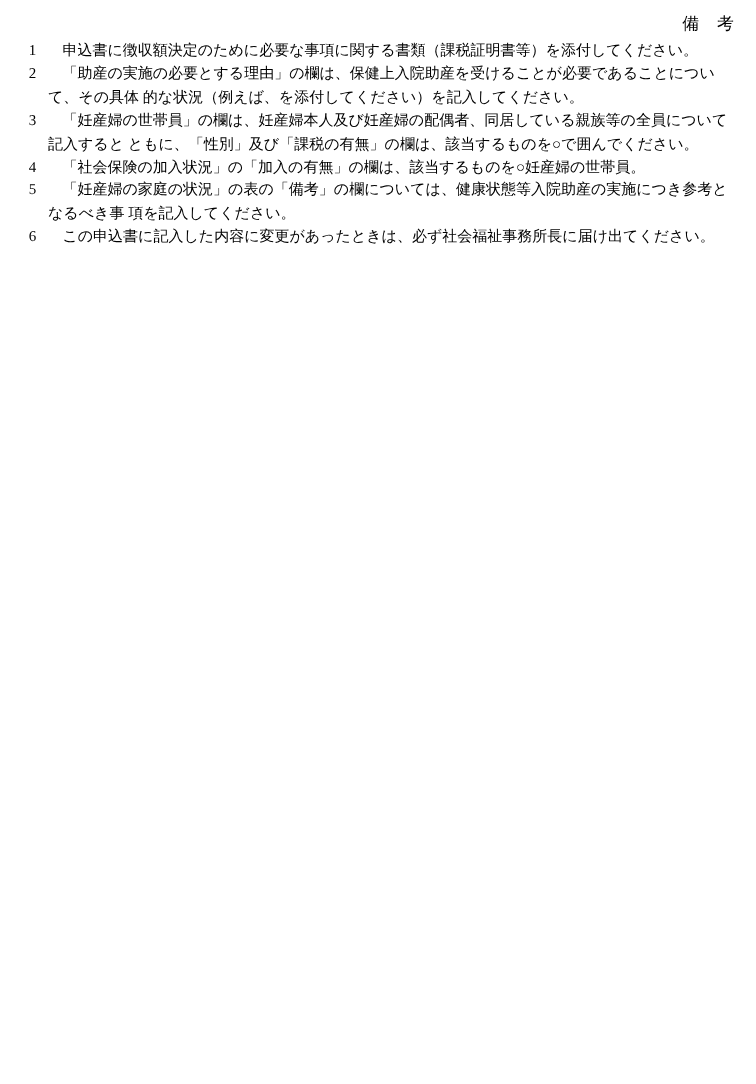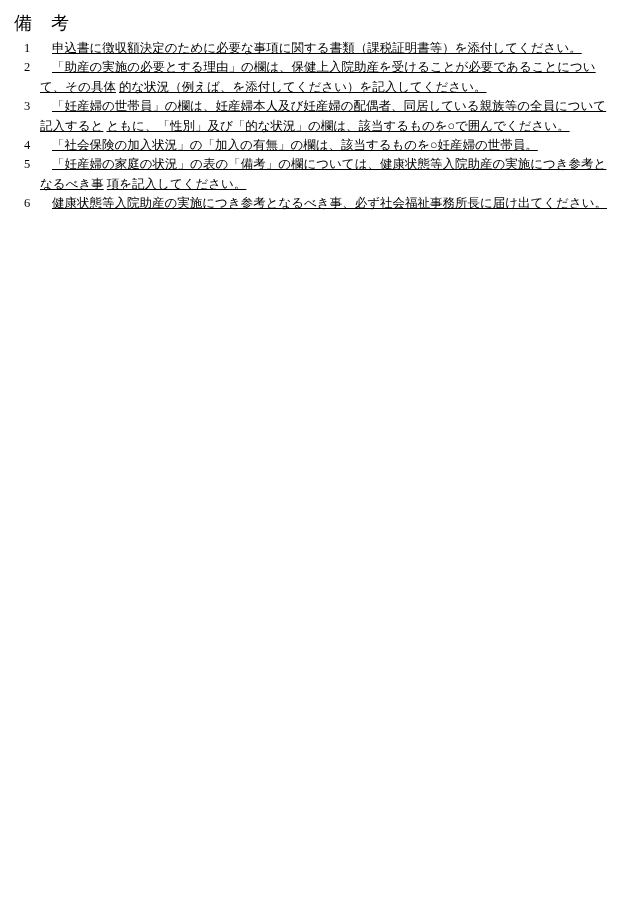--- a/index.html
+++ b/index.html
@@ -16,25 +16,26 @@
     overflow: hidden;
   }
   .page {
     position: relative;
     width: 630px;
     height: 903px;
     box-sizing: border-box;
     padding: 10px 18px 0 14px;
   }
   .doc-title {
-    font-size: 18px;
+    font-size: 14px;
     line-height: 1.5;
     letter-spacing: 0.5px;
     margin: 0 0 2px 0;
     white-space: pre;
+    text-align: right;
   }
   .lead {
     font-size: 12.5px;
     line-height: 1.55;
     margin: 0 0 1px 0;
     padding-left: 14px;
     white-space: pre-wrap;
   }
   .items {
     margin: 0;
@@ -53,21 +54,20 @@
     width: 26px;
     text-align: left;
     padding-left: 10px;
     box-sizing: border-box;
   }
   .item-body {
     flex: 1 1 auto;
   }
   .item-line {
     white-space: pre-wrap;
-    text-decoration: underline;
   }
   .item-line.indent {
     padding-left: 12px;
   }
 </style>
 </head>
 <body>
 
 <div class="page">
 
@@ -88,21 +88,21 @@
       <span class="item-body">
         <span class="item-line indent">「助産の実施の必要とする理由」の欄は、保健上入院助産を受けることが必要であることについて、その具体</span>
         <span class="item-line">的な状況（例えば、を添付してください）を記入してください。</span>
       </span>
     </li>
 
     <li class="item">
       <span class="item-num">3</span>
       <span class="item-body">
         <span class="item-line indent">「妊産婦の世帯員」の欄は、妊産婦本人及び妊産婦の配偶者、同居している親族等の全員について記入すると</span>
-        <span class="item-line">ともに、「性別」及び「的な状況」の欄は、該当するものを○で囲んでください。</span>
+        <span class="item-line">ともに、「性別」及び「課税の有無」の欄は、該当するものを○で囲んでください。</span>
       </span>
     </li>
 
     <li class="item">
       <span class="item-num">4</span>
       <span class="item-body">
         <span class="item-line indent">「社会保険の加入状況」の「加入の有無」の欄は、該当するものを○妊産婦の世帯員。</span>
       </span>
     </li>
 
@@ -110,19 +110,19 @@
       <span class="item-num">5</span>
       <span class="item-body">
         <span class="item-line indent">「妊産婦の家庭の状況」の表の「備考」の欄については、健康状態等入院助産の実施につき参考となるべき事</span>
         <span class="item-line">項を記入してください。</span>
       </span>
     </li>
 
     <li class="item">
       <span class="item-num">6</span>
       <span class="item-body">
-        <span class="item-line indent">健康状態等入院助産の実施につき参考となるべき事、必ず社会福祉事務所長に届け出てください。</span>
+        <span class="item-line indent">この申込書に記入した内容に変更があったときは、必ず社会福祉事務所長に届け出てください。</span>
       </span>
     </li>
 
   </ul>
 
 </div>
 
 </body></html>

